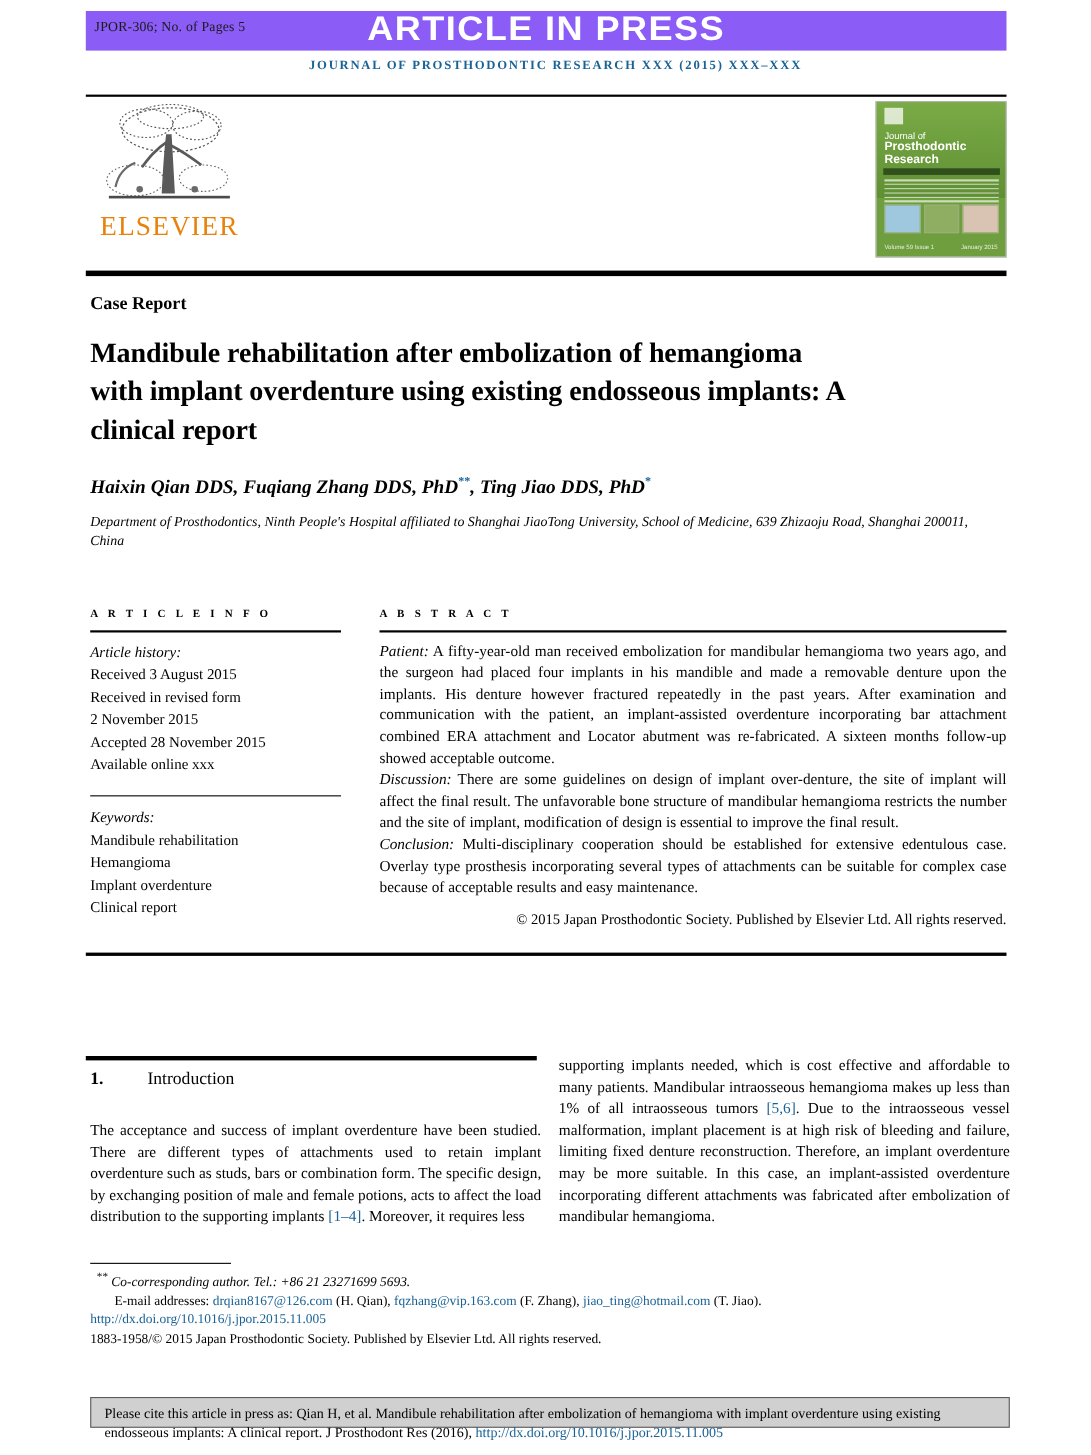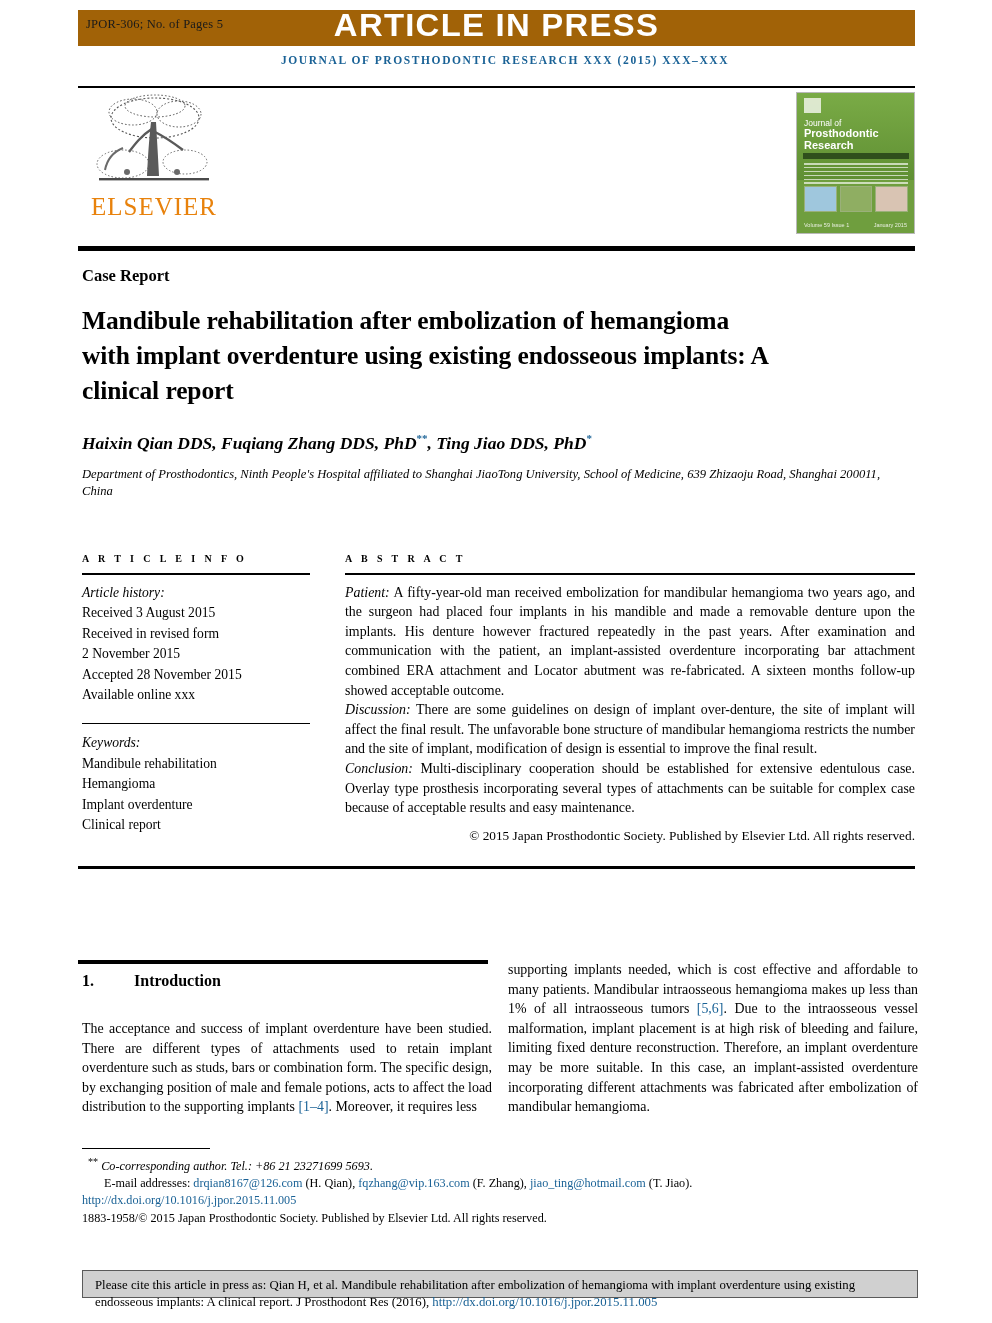--- a/index.html
+++ b/index.html
@@ -13,21 +13,21 @@
     font-family: "Liberation Serif", "DejaVu Serif", serif;
     color: #000;
     overflow: hidden;
   }
 
   
   .press-band {
     position: absolute;
     left: 78px; top: 10px;
     width: 837px; height: 36px;
-    background: #a16207;
+    background: #8b5cf6;
   }
   .press-band .jpor-code {
     position: absolute;
     left: 8px; top: 7px;
     font-size: 12.5px;
     letter-spacing: .2px;
     color: #1a1a1a;
     white-space: nowrap;
   }
   .press-band .press-title {
@@ -262,21 +262,21 @@
     position: absolute;
     left: 508px; top: 960px; width: 410px;
   }
   .h2-num {
     display: inline-block; width: 52px;
     font-family: "Liberation Serif", serif;
     font-weight: bold; font-size: 16px;
   }
   .h2-txt {
     font-family: "Liberation Serif", serif;
-    font-weight: bold; font-size: 16px;
+    font-weight: normal; font-size: 16px;
   }
   .para {
     margin-top: 29px;
     font-family: "Liberation Serif", serif;
     font-size: 13.9px;
     line-height: 19.6px;
     text-align: justify;
   }
   .body-right .para { margin-top: 0; }
   .ref { color: #1a6296; }

